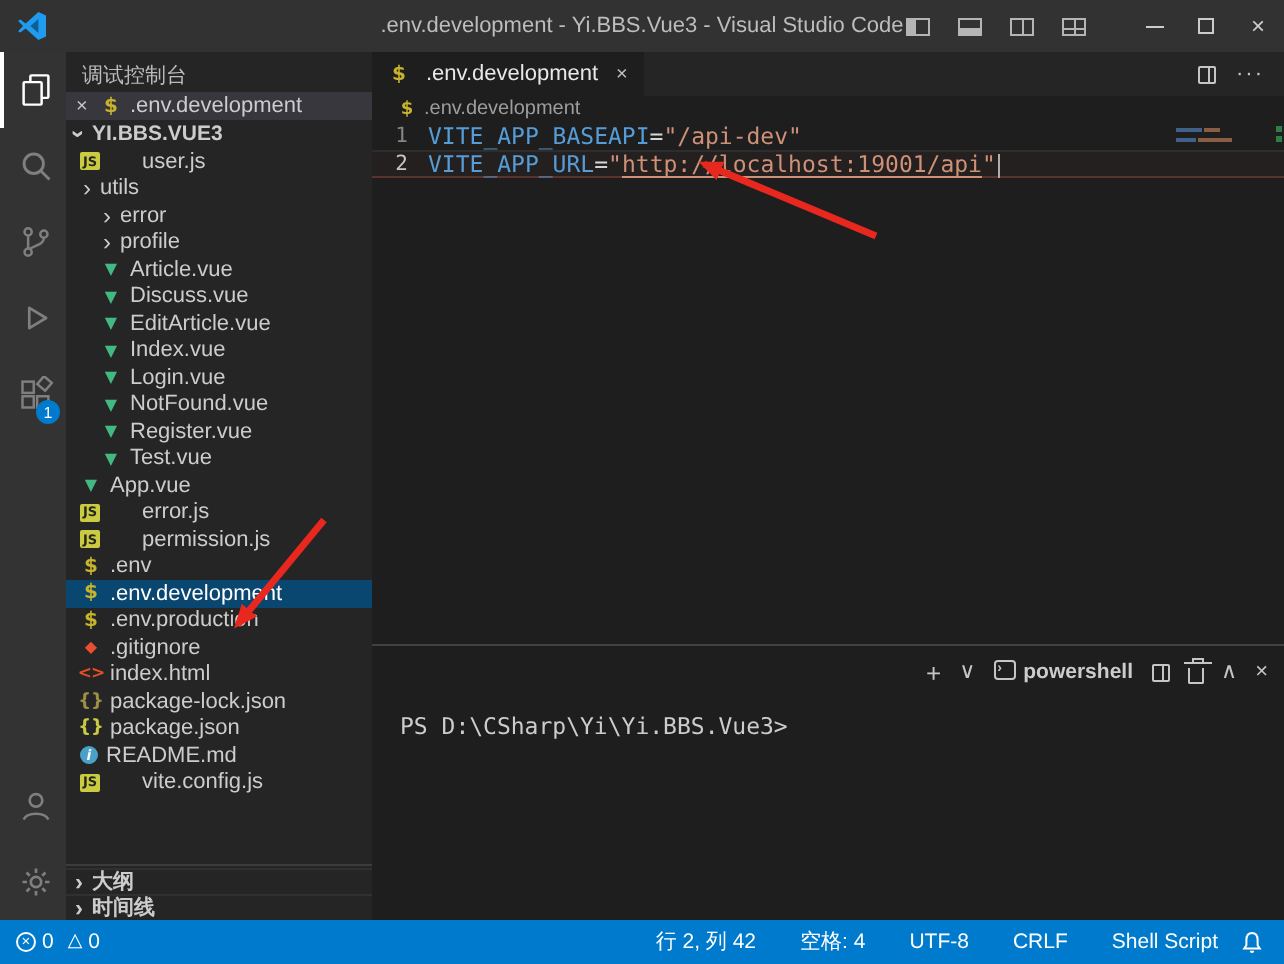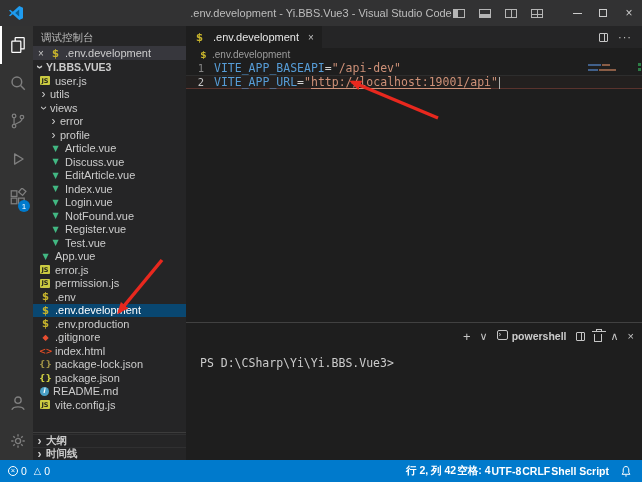--- a/index.html
+++ b/index.html
@@ -41,21 +41,21 @@
   .tree{flex:none;}
   .tree-row{height:13.5px;display:flex;align-items:center;white-space:nowrap;}
   .tree-row.selected{background:#094771;color:#ffffff;}
   .file-space{width:3px;flex:none;}
   .tree-label{overflow:hidden;text-overflow:ellipsis;}
   .sb-bottom{margin-top:auto;border-top:1px solid #3c3c3c;padding-top:1px;flex:none;}
   .sb-bottom .section-header{height:13px;border-top:1px solid #303031;}
   
   .ficon{display:inline-flex;align-items:center;justify-content:center;width:11px;height:11px;margin-right:4px;flex:none;
     font-family:"DejaVu Sans",sans-serif;}
-  .ficon-js{background:#cbcb41;color:#24261c;font-size:6.5px;font-weight:700;width:10px;height:9px;border-radius:1px;margin-right:5px;}
+  .ficon-js{background:#cbcb41;color:#24261c;font-size:6.5px;font-weight:700;width:10px;height:9px;border-radius:1px;margin-right:21px;}
   .ficon-vue{color:#42b883;font-size:8px;}
   .ficon-env{color:#c7b42c;font-weight:700;font-size:10px;}
   .ficon-git{color:#e84e31;font-size:8px;}
   .ficon-html{color:#e44d26;font-weight:700;font-size:8.5px;letter-spacing:-0.5px;}
   .ficon-json{color:#cbcb41;font-weight:700;font-size:9px;}
   .ficon-json-lock{color:#9d8f45;font-weight:700;font-size:9px;}
   .ficon-md{background:#4aa0c7;color:#fff;border-radius:50%;width:9px;height:9px;font-size:7px;font-weight:700;font-style:italic;}
   
   .editor-col{flex:1;display:flex;flex-direction:column;min-width:0;}
   .tabbar{height:22px;background:#252526;display:flex;align-items:stretch;flex:none;}
@@ -101,21 +101,21 @@
   .trash-ic::after{content:'';position:absolute;top:-5px;left:1px;width:4px;height:2px;border:1px solid #c5c5c5;border-bottom:none;}
   .terminal-body{flex:1;padding:7px 0 0 14px;font-family:"DejaVu Sans Mono","Liberation Mono",monospace;font-size:11.5px;color:#cccccc;}
   
   .statusbar{height:22px;background:#007acc;display:flex;align-items:center;color:#ffffff;font-size:10.5px;padding:0 10px 0 8px;flex:none;}
   .status-left{display:flex;align-items:center;}
   .status-item{display:flex;align-items:center;gap:3px;white-space:nowrap;}
   .ic-error{width:10px;height:10px;border:1px solid #fff;border-radius:50%;display:inline-flex;align-items:center;justify-content:center;font-size:7.5px;line-height:1;}
   .ic-error::before{content:'×';}
   .ic-warn{font-size:9.5px;line-height:1;margin-left:4px;}
   .ic-warn::before{content:'△';}
-  .status-right{margin-left:auto;display:flex;align-items:center;gap:1px;font-weight:bold;}
+  .status-right{margin-left:auto;display:flex;align-items:center;gap:22px;}
   .bell{margin-left:11px;flex:none;}
   
   .arrows{position:absolute;inset:0;z-index:50;pointer-events:none;}
 </style>
 </head>
 <body>
 
 <div class="window">
 
   <div class="titlebar">
@@ -215,24 +215,20 @@
       </div>
       <div class="tree">
           <div class="tree-row" style="padding-left: 4px;">
             <span class="file-space"></span>
             <span class="ficon ficon-js">JS</span>
             <span class="tree-label">user.js</span>
           </div>
           <div class="tree-row" style="padding-left: 4px;">
             <span class="chev">›</span>
             <span class="tree-label">utils</span>
-          </div>
-          <div class="tree-row" style="padding-left: 4px;">
-            <span class="chev open">›</span>
-            <span class="tree-label">views</span>
           </div>
           <div class="tree-row" style="padding-left: 14px;">
             <span class="chev">›</span>
             <span class="tree-label">error</span>
           </div>
           <div class="tree-row" style="padding-left: 14px;">
             <span class="chev">›</span>
             <span class="tree-label">profile</span>
           </div>
           <div class="tree-row" style="padding-left: 14px;">

